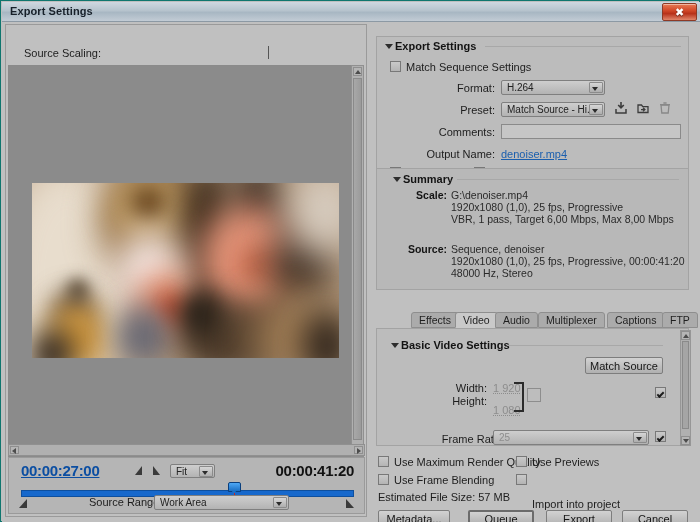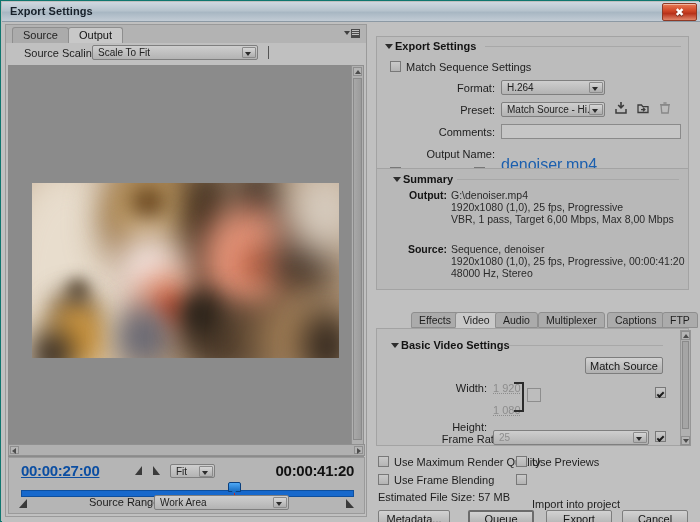--- a/index.html
+++ b/index.html
@@ -235,21 +235,21 @@
     border-left:2px solid #1c1c1c;border-bottom:2px solid #1c1c1c;
     transform:rotate(-45deg);
   }
   .cb-label{position:absolute;font-size:11px;color:#1d1d1d;cursor:pointer;}
   .textfield{
     position:absolute;height:15px;
     background:#c6c6c6;border:1px solid #8a8a8a;
     box-sizing:border-box;
   }
   .link{
-    position:absolute;font-size:16px;color:#1b5fae;text-decoration:underline;cursor:pointer;margin-top:8px;
+    position:absolute;font-size:11px;color:#1b5fae;text-decoration:underline;cursor:pointer;
   }
   .sum-key{position:absolute;font-size:10.5px;font-weight:bold;color:#141414;text-align:right;}
   .sum-val{position:absolute;font-size:10.5px;color:#2a2a2a;white-space:nowrap;}
 
   .tabs2{
     position:absolute;left:4px;top:288px;width:313px;height:16px;margin-left:35px;
   }
   .tab2{
     position:absolute;top:0;height:16px;line-height:15px;
     padding:0 7px;font-size:10.5px;color:#1f1f1f;
@@ -304,40 +304,23 @@
     <div class="title-text">Export Settings</div>
     <div class="close-btn">
       <div class="close-x">✖</div>
     </div>
   </div>
 
   <div class="body-area">
 
     <div class="left-panel">
 
-      <div class="tabrow">
-        <div class="tab" style="left:6px;">Source</div>
-        <div class="tab active" style="left:62px;">Output</div>
-        <div class="panel-menu">
-          <div class="pm-tri"></div>
-          <div class="pm-lines">
-              <i></i>
-              <i></i>
-              <i></i>
-            </div>
-        </div>
-      </div>
 
       <div class="scaling-row">
         <div class="scaling-label">Source Scaling:</div>
-        <div class="dropdown" id="scaling-dd">
-          <span class="dd-text">Scale To Fit</span>
-          <span class="dd-btn"></span>
-          <span class="dd-arrow"></span>
-        </div>
         <div class="scaling-caret"></div>
       </div>
 
       <div class="preview-area">
         <div class="vframe">
           <div class="vb" style="left:-40px;top:-30px;width:150px;height:240px;background:#e8ddcd;filter:blur(22px);"></div>
           <div class="vb" style="left:70px;top:-20px;width:110px;height:120px;background:#8a6336;filter:blur(18px);"></div>
           <div class="vb" style="left:78px;top:-10px;width:80px;height:70px;background:#c2a06a;filter:blur(14px);"></div>
           <div class="vb" style="left:98px;top:2px;width:36px;height:36px;background:#6d4a22;filter:blur(10px);"></div>
           <div class="vb" style="left:150px;top:-24px;width:50px;height:200px;background:#3a2a1c;filter:blur(16px);"></div>
@@ -458,21 +441,21 @@
         <div class="cb checked" style="left:13px;top:130px;"></div>
         <div class="cb-label" style="left:29px;top:130px;">Export Video</div>
         <div class="cb checked" style="left:97px;top:130px;"></div>
         <div class="cb-label" style="left:113px;top:130px;">Export Audio</div>
       </div>
 
       <div class="group" style="top:144px;height:122px;background:#b8b8b8;">
         <div class="grp-hdr" style="left:26px;top:4px;"><span class="grp-tri"></span>Summary</div>
         <div class="grp-rule" style="left:80px;top:10px;width:222px;"></div>
 
-        <div class="sum-key" style="left:12px;top:20px;width:58px;">Output:</div>
+        <div class="sum-key" style="left:12px;top:20px;width:58px;">Scale:</div>
         <div class="sum-val" style="left:74px;top:20px;">G:\denoiser.mp4</div>
         <div class="sum-val" style="left:74px;top:32px;">1920x1080 (1,0), 25 fps, Progressive</div>
         <div class="sum-val" style="left:74px;top:44px;">VBR, 1 pass, Target 6,00 Mbps, Max 8,00 Mbps</div>
 
         <div class="sum-key" style="left:12px;top:74px;width:58px;">Source:</div>
         <div class="sum-val" style="left:74px;top:74px;text-align:right;">Sequence, denoiser</div>
         <div class="sum-val" style="left:74px;top:86px;">1920x1080 (1,0), 25 fps, Progressive, 00:00:41:20</div>
         <div class="sum-val" style="left:74px;top:98px;">48000 Hz, Stereo</div>
       </div>
 
@@ -487,21 +470,21 @@
 
       <div class="vidbox">
         <div class="grp-hdr" style="left:24px;top:10px;"><span class="grp-tri"></span>Basic Video Settings</div>
         <div class="grp-rule" style="left:130px;top:16px;width:156px;"></div>
 
         <div class="btn" style="left:208px;top:28px;width:78px;">Match Source</div>
 
         <div class="lbl" style="left:30px;top:53px;width:80px;">Width:</div>
         <div class="numfield" style="left:116px;top:53px;">1 920</div>
 
-        <div class="lbl" style="left:30px;top:92px;width:80px;text-align:right;">Height:</div>
+        <div class="lbl" style="left:30px;top:66px;width:80px;text-align:right;">Height:</div>
         <div class="numfield" style="left:116px;top:75px;">1 080</div>
 
         <div class="cb checked" style="left:278px;top:58px;"></div>
 
         <div class="lbl" style="left:28px;top:104px;width:98px;">Frame Rate:</div>
         <div class="dropdown" style="position:absolute;left:116px;top:101px;width:156px;">
           <span class="dd-text" style="color:#8d8d8d;">25</span>
           <span class="dd-btn"></span>
           <span class="dd-arrow"></span>
         </div>

